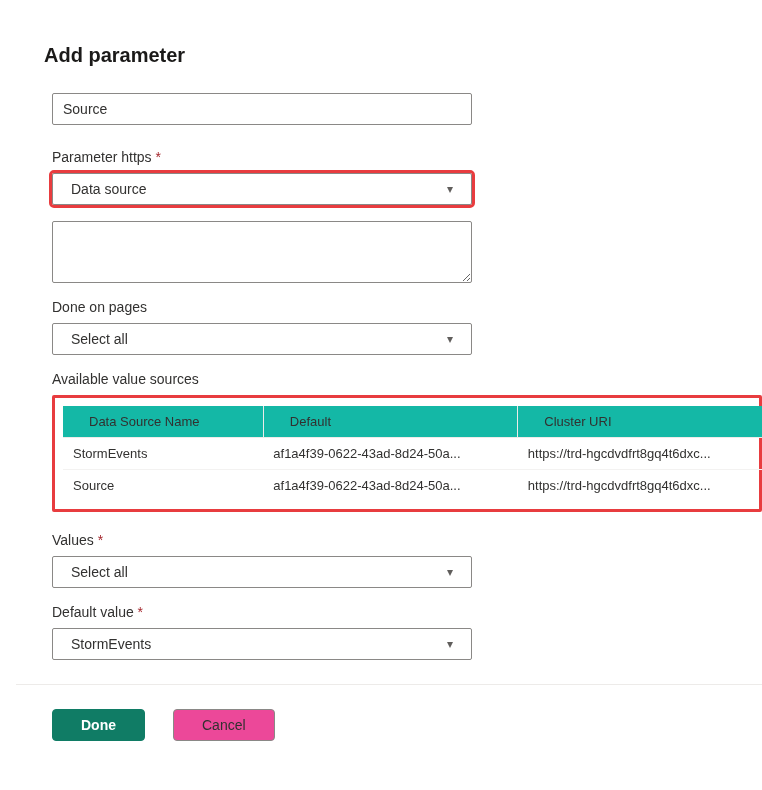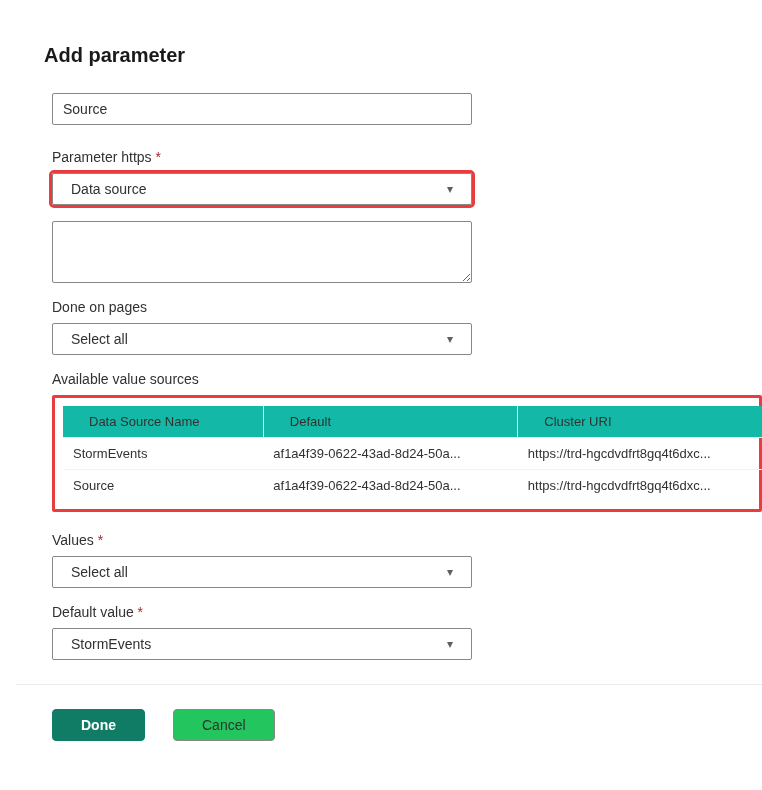--- a/index.html
+++ b/index.html
@@ -118,21 +118,21 @@
       border-radius: 4px;
       cursor: pointer;
       font-weight: 600;
     }
     .btn-primary {
       background: #107c65;
       color: #fff;
       border: 1px solid #107c65;
     }
     .btn-secondary {
-      background: #22c55e;
+      background: #ec4899;
       color: #323130;
       border: 1px solid #8a8886;
       font-weight: 400;
     }
   </style>
 </head>
 <body>
 
 <h1 class="page-title">Add parameter</h1>
 

